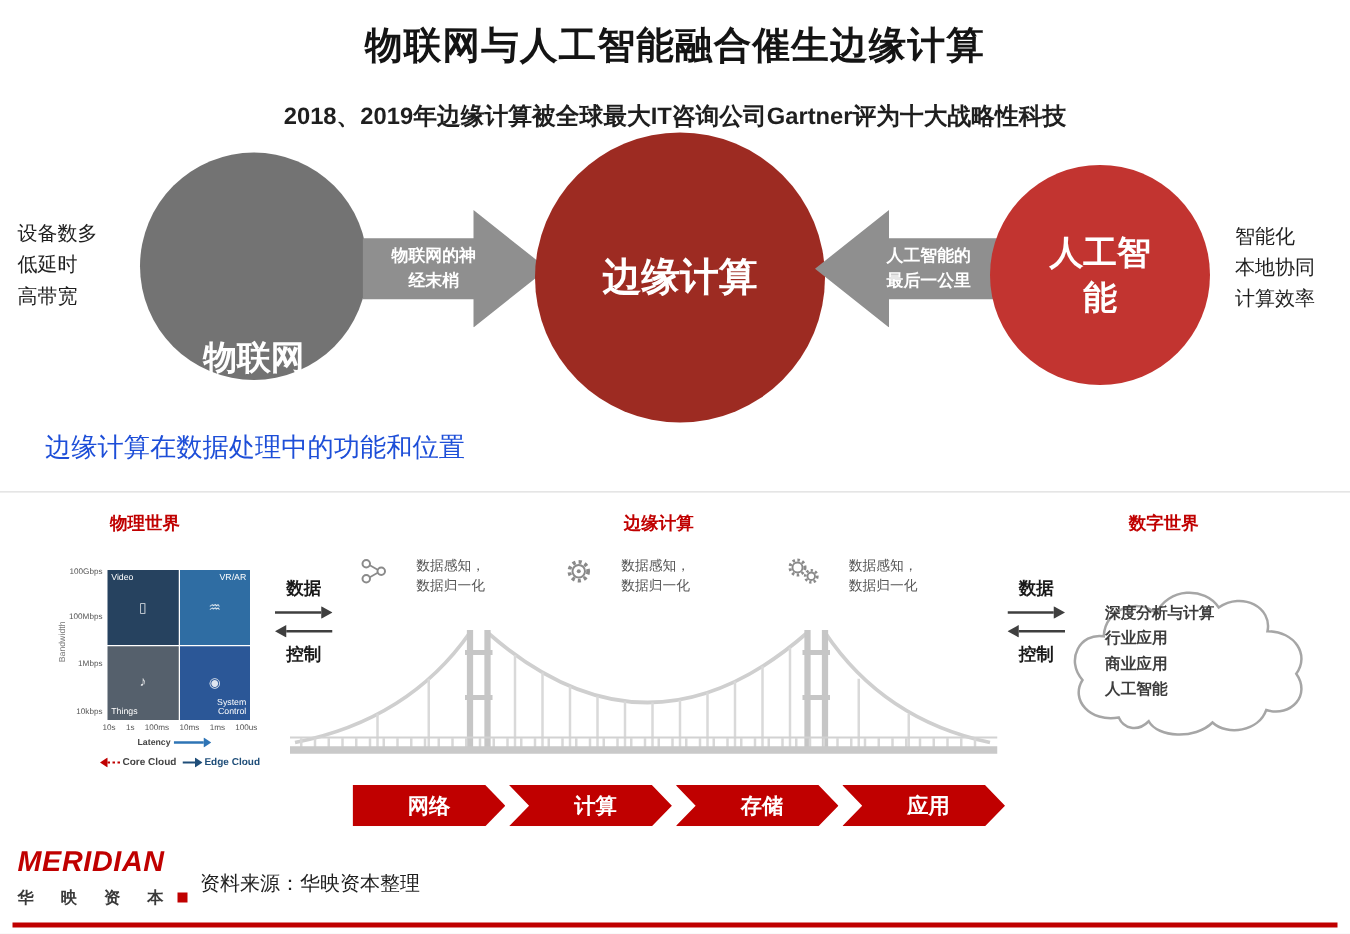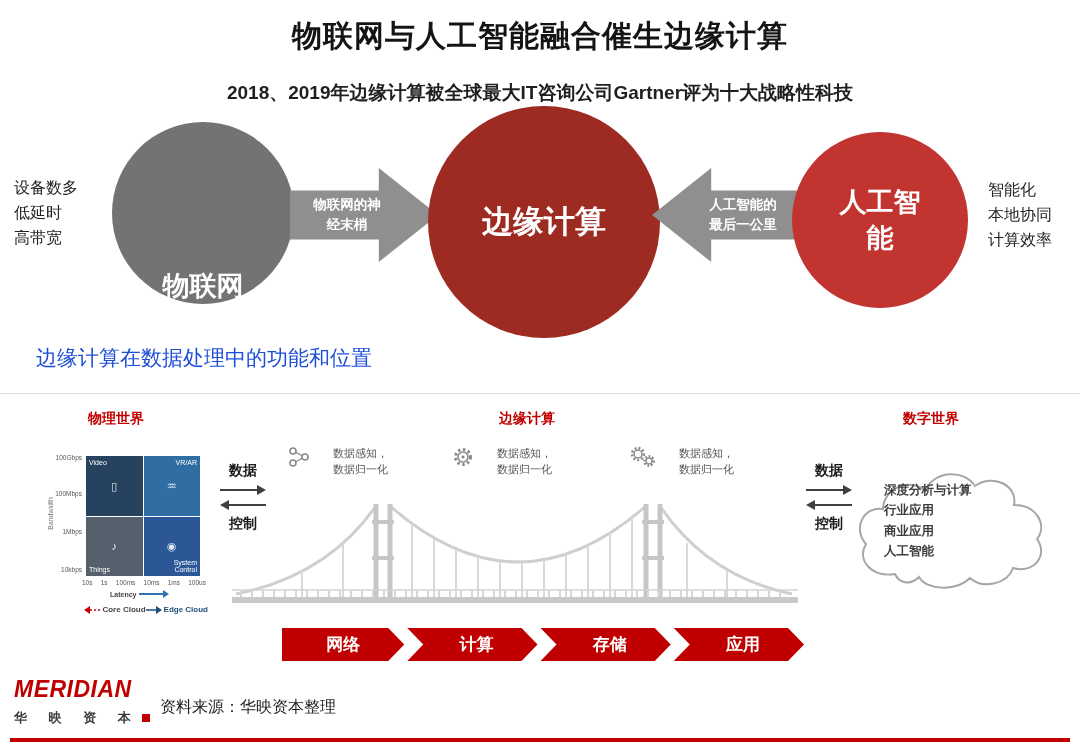--- a/index.html
+++ b/index.html
@@ -49,21 +49,21 @@
             display:grid; grid-template-columns:1fr 1fr; grid-template-rows:1fr 1fr; gap:1px; }
   .q-cell { position:relative; color:#fff; font-size:7px; }
   .q-cell .q-lab { position:absolute; }
   .q-cell .q-ico { position:absolute; left:50%; top:50%; transform:translate(-50%,-50%);
                    font-size:11px; color:rgba(255,255,255,.85); }
   .q-xticks { position:absolute; left:36px; top:127px; width:124px; display:flex;
               justify-content:space-between; font-size:6.5px; color:#555; }
   .q-latency { position:absolute; left:64px; top:138px; display:flex; align-items:center; gap:3px;
                font-size:7px; color:#444; font-weight:bold; }
   .q-bottom { position:absolute; left:34px; top:153px; width:128px; display:flex;
-              justify-content:flex-end; align-items:center; font-size:8px; }
+              justify-content:space-between; align-items:center; font-size:8px; }
   .q-core { color:#444; font-weight:bold; display:flex; align-items:center; gap:2px; }
   .q-edge { color:#1f4e79; font-weight:bold; text-align:right; line-height:1.2;
             display:flex; align-items:center; gap:2px; }
 
   
   .flow-stack { position:absolute; top:462px; width:58px; display:flex; flex-direction:column;
                 align-items:center; gap:5px; }
   .flow-stack .flow-lab { font-size:14px; font-weight:bold; color:#1a1a1a; }
 
   

